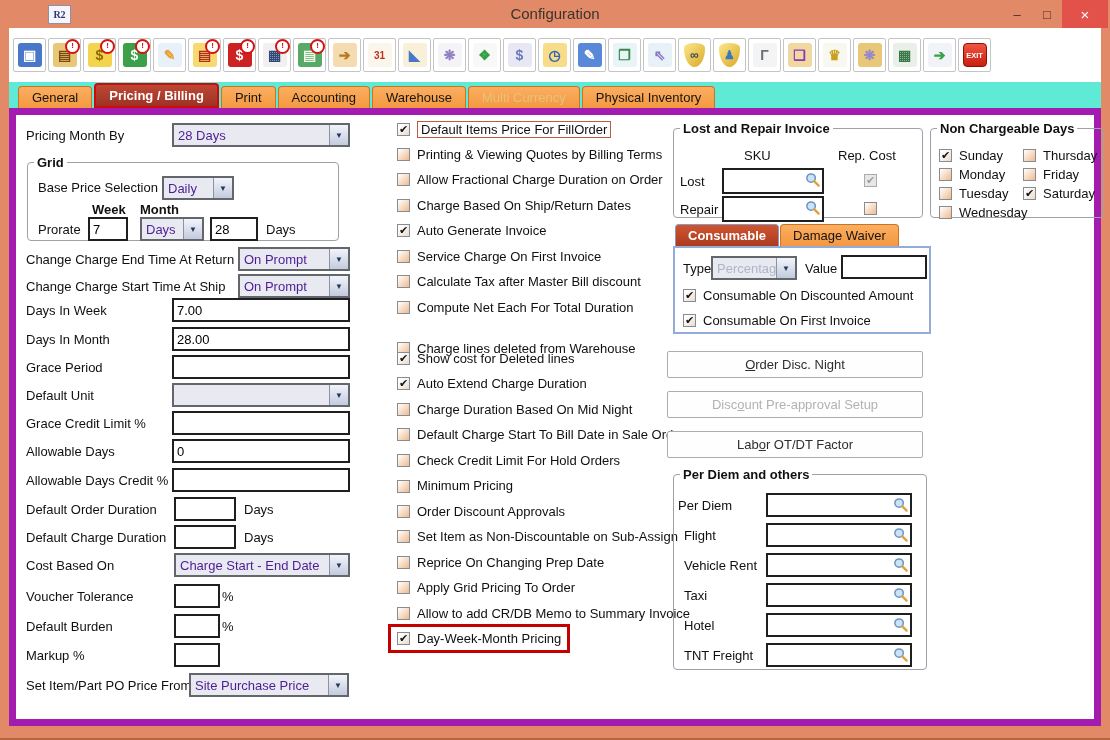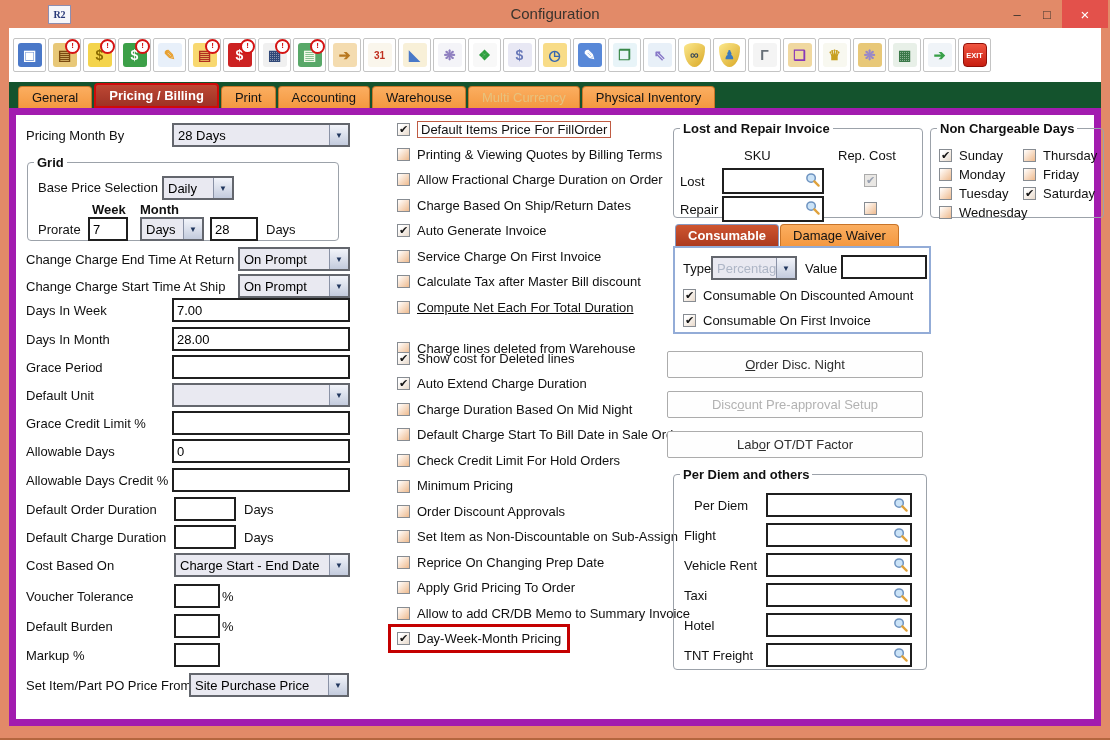--- a/index.html
+++ b/index.html
@@ -15,33 +15,33 @@
   
   .app-body{position:absolute;left:9px;top:28px;right:9px;bottom:12px;background:#FFFFFF;}
   
   .toolbar{position:absolute;left:0;top:0;right:0;height:54px;display:flex;align-items:center;padding-left:4px;background:#FFFFFF;}
   .tb-btn{position:relative;flex:none;width:33px;height:34px;margin-right:2px;background:#FFFFFF;border:1px solid #C4C4C4;border-radius:2px;display:flex;align-items:center;justify-content:center;padding:0;box-sizing:border-box;}
   .tb-glyph{width:24px;height:24px;border-radius:3px;display:flex;align-items:center;justify-content:center;font-size:14px;font-weight:bold;box-sizing:border-box;}
   .tb-glyph.shield{width:21px;height:24px;border-radius:48% 48% 50% 50% / 18% 18% 78% 78%;background:linear-gradient(135deg,#FCE88C,#D9A826);font-size:12px;}
   .tb-glyph.exitg{background:linear-gradient(#F05540,#C81E10);color:#FFF;font-size:7.5px;font-weight:bold;border:1px solid #901008;border-radius:4px;}
   .tb-badge{position:absolute;top:0px;right:0px;width:11px;height:11px;border-radius:50%;background:#FFF;border:2px solid #D41414;color:#D41414;font-size:8px;font-weight:bold;line-height:10px;text-align:center;box-sizing:content-box;}
   
-  .tabbar{position:absolute;left:0;top:54px;right:0;height:26px;display:flex;align-items:flex-end;padding-left:9px;background:#14532d;}
+  .tabbar{position:absolute;left:0;top:54px;right:0;height:26px;display:flex;align-items:flex-end;padding-left:9px;background:#5eead4;}
   .tab{flex:none;height:22px;line-height:22px;padding:0 13px;margin-right:2px;background:linear-gradient(#FBAE60,#F49840);border:1px solid #C87428;border-bottom:none;border-radius:4px 4px 0 0;font-size:13px;color:#141414;cursor:default;box-sizing:border-box;}
   .tab.selected{background:linear-gradient(#BD4834,#9E3225);color:#FFFFFF;font-weight:bold;border:2px solid #CF0A0A;height:25px;line-height:21px;}
   .tab.disabled{color:#E6C27E;}
   
   .content{position:absolute;left:0;top:80px;right:0;bottom:0;background:#FFFFFF;border:7px solid #a21caf;box-sizing:border-box;}
   .flabel{font-size:13px;color:#101010;white-space:nowrap;}
   .lrow{position:absolute;left:3px;width:340px;height:26px;}
   .lrow .flabel{position:absolute;left:0;top:5px;}
   .ctl{position:absolute;top:0;height:24px;box-sizing:border-box;}
   .tin{border:2px solid #1F1F1F;background:#FFFFFF;font-family:"Liberation Sans",sans-serif;font-size:13px;padding:0 3px;height:24px;box-sizing:border-box;outline:none;}
   .dd{display:flex;align-items:center;border:2px solid #63666D;background:#E9E9F1;height:24px;box-sizing:border-box;cursor:default;}
-  .dd-val{flex:1;padding-left:4px;font-size:13px;white-space:nowrap;overflow:hidden;color:#000000;}
+  .dd-val{flex:1;padding-left:4px;font-size:13px;white-space:nowrap;overflow:hidden;color:#4c1d95;}
   .dd.disabled .dd-val{color:#AEB6C6;}
   .dd-arr{width:18px;align-self:stretch;background:linear-gradient(#F2F4FA,#C3CBDD);border-left:1px solid #8A92A6;color:#21375E;font-size:8px;display:flex;align-items:center;justify-content:center;flex:none;}
   .sinput{position:absolute;box-sizing:border-box;}
   .sinput .tin{width:100%;height:100%;padding-right:19px;}
   .sinput svg{position:absolute;right:4px;top:4px;}
   .grp{position:absolute;border:1px solid #9CA2AA;border-radius:4px;margin:0;padding:0;box-sizing:border-box;}
   .grp legend{font-size:13px;font-weight:bold;color:#101010;margin-left:6px;padding:0 3px;}
   .cb{display:inline-flex;width:13px;height:13px;box-sizing:border-box;border:1px solid #878C92;background:linear-gradient(135deg,#FFF9F4 10%,#EFBE94 95%);font-size:11px;line-height:11px;align-items:center;justify-content:center;color:#141414;flex:none;cursor:default;}
   .cb.checked{background:linear-gradient(135deg,#FFFFFF 20%,#EADCCE 95%);}
   .cb.disabled{background:#E9E7E4;color:#98A0B0;border-color:#ABABAB;}
@@ -315,21 +315,21 @@
             <span class="cb-lab">Auto Generate Invoice</span>
           </div>
           <div class="cb-row" style="left: 8px; top: 133.5px;">
             <span class="cb"></span>
             <span class="cb-lab">Service Charge On First Invoice</span>
           </div>
           <div class="cb-row" style="left: 8px; top: 159px;">
             <span class="cb"></span>
             <span class="cb-lab">Calculate Tax after Master Bill discount</span>
           </div>
-          <div class="cb-row" style="left: 8px; top: 184.5px; text-decoration: underline;">
+          <div class="cb-row" style="left: 8px; top: 184.5px;">
             <span class="cb"></span>
             <span class="cb-lab">Compute Net Each For Total Duration</span>
           </div>
           <div class="cb-row" style="left: 8px; top: 210px; margin-top: 16px;">
             <span class="cb"></span>
             <span class="cb-lab">Charge lines deleted from Warehouse</span>
           </div>
           <div class="cb-row" style="left: 8px; top: 235.5px;">
             <span class="cb checked">✔</span>
             <span class="cb-lab">Show cost for Deleted lines</span>
@@ -426,21 +426,21 @@
             </div>
         </div>
 
         <button class="rbtn" id="btn-order-disc" style="top:236px;"><span></span><u>O</u><span>rder Disc. Night</span></button>
         <button class="rbtn disabled" id="btn-disc-preapproval" style="top:276px;"><span>Disc</span><u>o</u><span>unt Pre-approval Setup</span></button>
         <button class="rbtn" id="btn-labor-factor" style="top:316px;"><span>Lab</span><u>o</u><span>r OT/DT Factor</span></button>
 
         <fieldset class="grp" style="left:7px;top:352px;width:254px;height:203px;">
           <legend>Per Diem and others</legend>
           <div id="pd-rows">
-              <span class="flabel abs" style="left: 20px; top: 16px; text-align: center;">Per Diem</span>
+              <span class="flabel abs" style="left: 4px; top: 16px; text-align: center;">Per Diem</span>
               <div class="sinput" style="left: 92px; top: 11px; width: 146px; height: 24px;"><input class="tin" value="" style=""><svg width="15" height="15" viewBox="0 0 16 16">
                   <circle cx="6.5" cy="6.5" r="4.5" fill="#CBE3F7" stroke="#6E93C0" stroke-width="1.6"></circle>
                   <line x1="10" y1="10" x2="14.5" y2="14.5" stroke="#DFA13A" stroke-width="2.4" stroke-linecap="round"></line>
                 </svg></div>
               <span class="flabel abs" style="left: 10px; top: 46px;">Flight</span>
               <div class="sinput" style="left: 92px; top: 41px; width: 146px; height: 24px;"><input class="tin" value="" style=""><svg width="15" height="15" viewBox="0 0 16 16">
                   <circle cx="6.5" cy="6.5" r="4.5" fill="#CBE3F7" stroke="#6E93C0" stroke-width="1.6"></circle>
                   <line x1="10" y1="10" x2="14.5" y2="14.5" stroke="#DFA13A" stroke-width="2.4" stroke-linecap="round"></line>
                 </svg></div>
               <span class="flabel abs" style="left: 10px; top: 76px;">Vehicle Rent</span>

